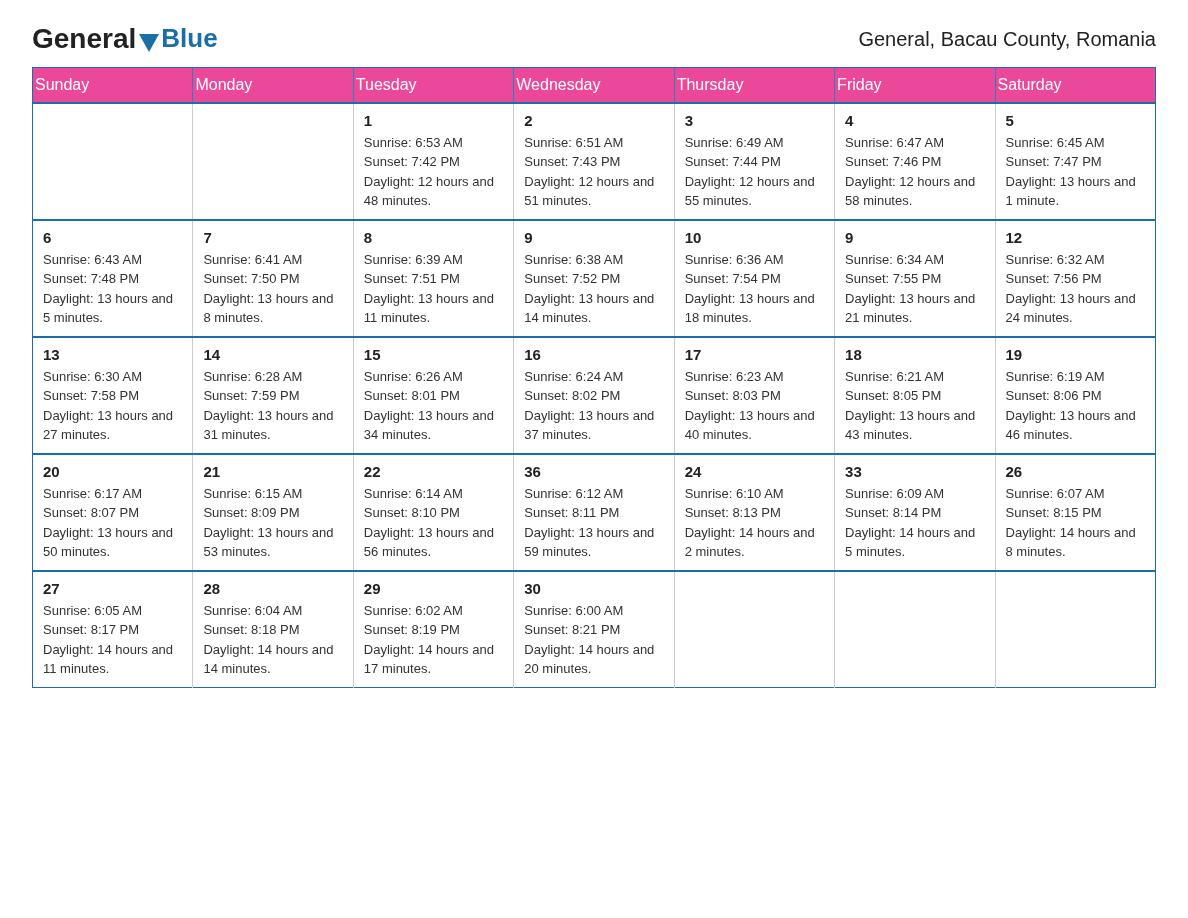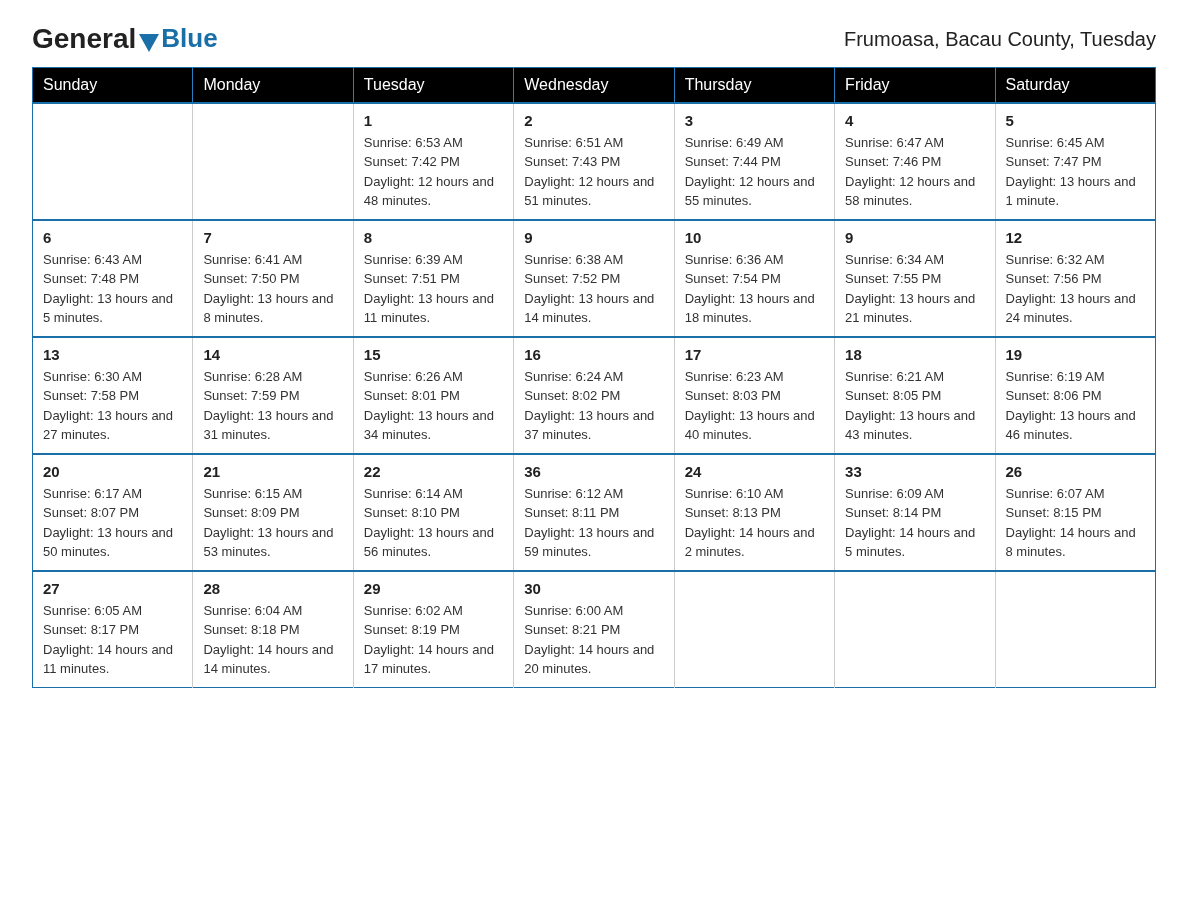--- a/index.html
+++ b/index.html
@@ -60,25 +60,25 @@
       font-size: 20px;
       color: #222;
       margin-top: 4px;
     }
     .calendar {
       width: 100%;
       border-collapse: collapse;
       border: 1.5px solid #1a6fa8;
     }
     .calendar thead tr th {
-      background: #000000;
+      background: #ec4899;
       color: #fff;
       font-size: 16px;
       font-weight: normal;
-      padding: 8px 10px;
+      padding: 8px 2px;
       text-align: left;
       border-right: 1px solid #2a7fbf;
     }
     .calendar thead tr th:last-child {
       border-right: none;
       margin-top: 20px;
     }
     .calendar tbody tr td {
       vertical-align: top;
       padding: 8px 10px;
@@ -112,21 +112,21 @@
 <body>
 
 <div class="header">
   <div class="logo">
     <div class="logo-general">
       General<span class="arrow"></span>
     </div>
     <div class="logo-blue">Blue</div>
   </div>
   <div class="title-block">
-    <div class="location">Frumoasa, Bacau County, Tuesday</div>
+    <div class="location">General, Bacau County, Romania</div>
   </div>
 </div>
 
 <table class="calendar">
   <thead>
     <tr>
 
     <th>Sunday</th>
         <th>Monday</th>
         <th>Tuesday</th>

